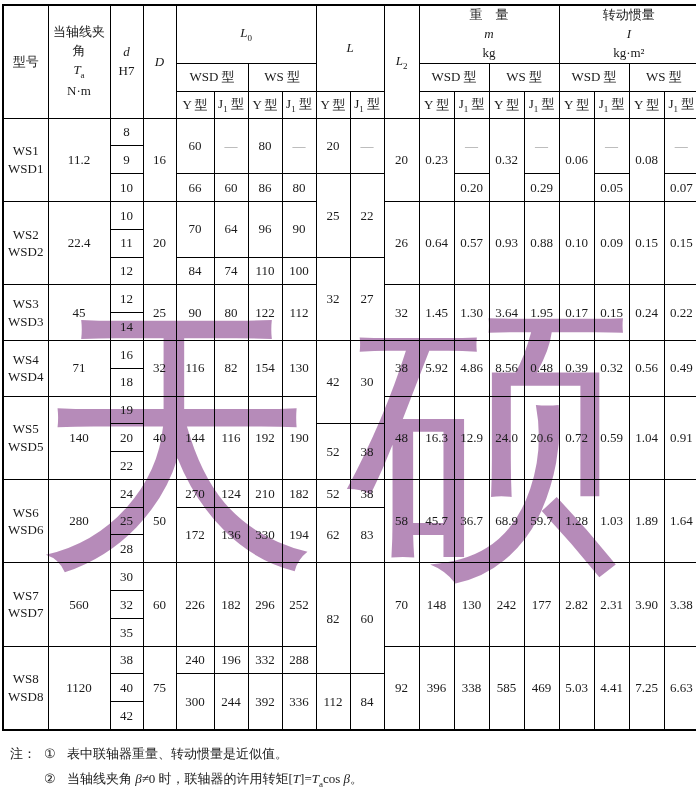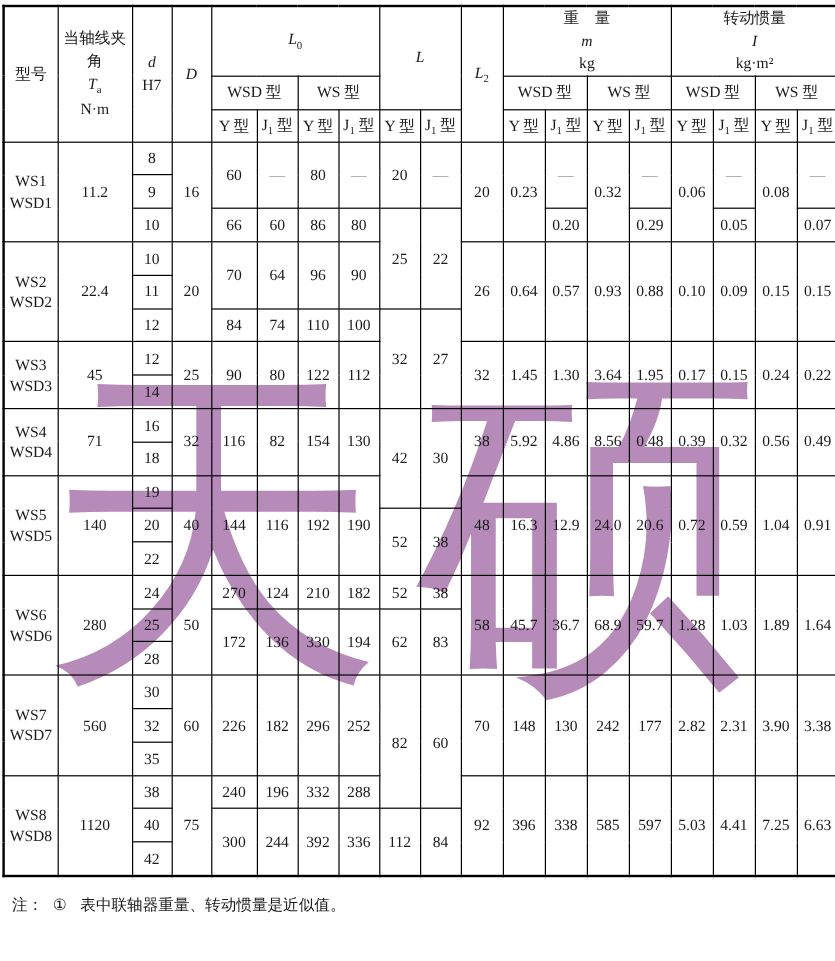--- a/index.html
+++ b/index.html
@@ -372,21 +372,21 @@
           <td>38</td>
           <td rowspan="3">75</td>
           <td>240</td>
           <td>196</td>
           <td>332</td>
           <td>288</td>
           <td rowspan="3">92</td>
           <td rowspan="3">396</td>
           <td rowspan="3">338</td>
           <td rowspan="3">585</td>
-          <td rowspan="3">597</td>
+          <td rowspan="3">469</td>
           <td rowspan="3">5.03</td>
           <td rowspan="3">4.41</td>
           <td rowspan="3">7.25</td>
           <td rowspan="3">6.63</td>
         </tr>
         <tr>
           <td>40</td>
           <td rowspan="2">300</td>
           <td rowspan="2">244</td>
           <td rowspan="2">392</td>
@@ -400,18 +400,22 @@
       </tbody>
   </table>
 
   <div class="notes">
     <div class="note-line">
       <span class="note-label">注：</span>
       <span class="note-num">①</span>
       <span>表中联轴器重量、转动惯量是近似值。</span>
     </div>
     <div class="note-line">
+      <span class="note-num">②</span>
+      <span><span>当轴线夹角 </span><i class="sym">β</i><span>≠0 时，联轴器的许用转矩[</span><i class="sym">T</i><span>]=</span><i class="sym">T</i><sub>a</sub><span>cos </span><i class="sym">β</i><span>。</span></span>
+    </div>
+    <div class="note-line">
       
       
     </div>
   </div>
 
 </div>
 
 </body></html>

